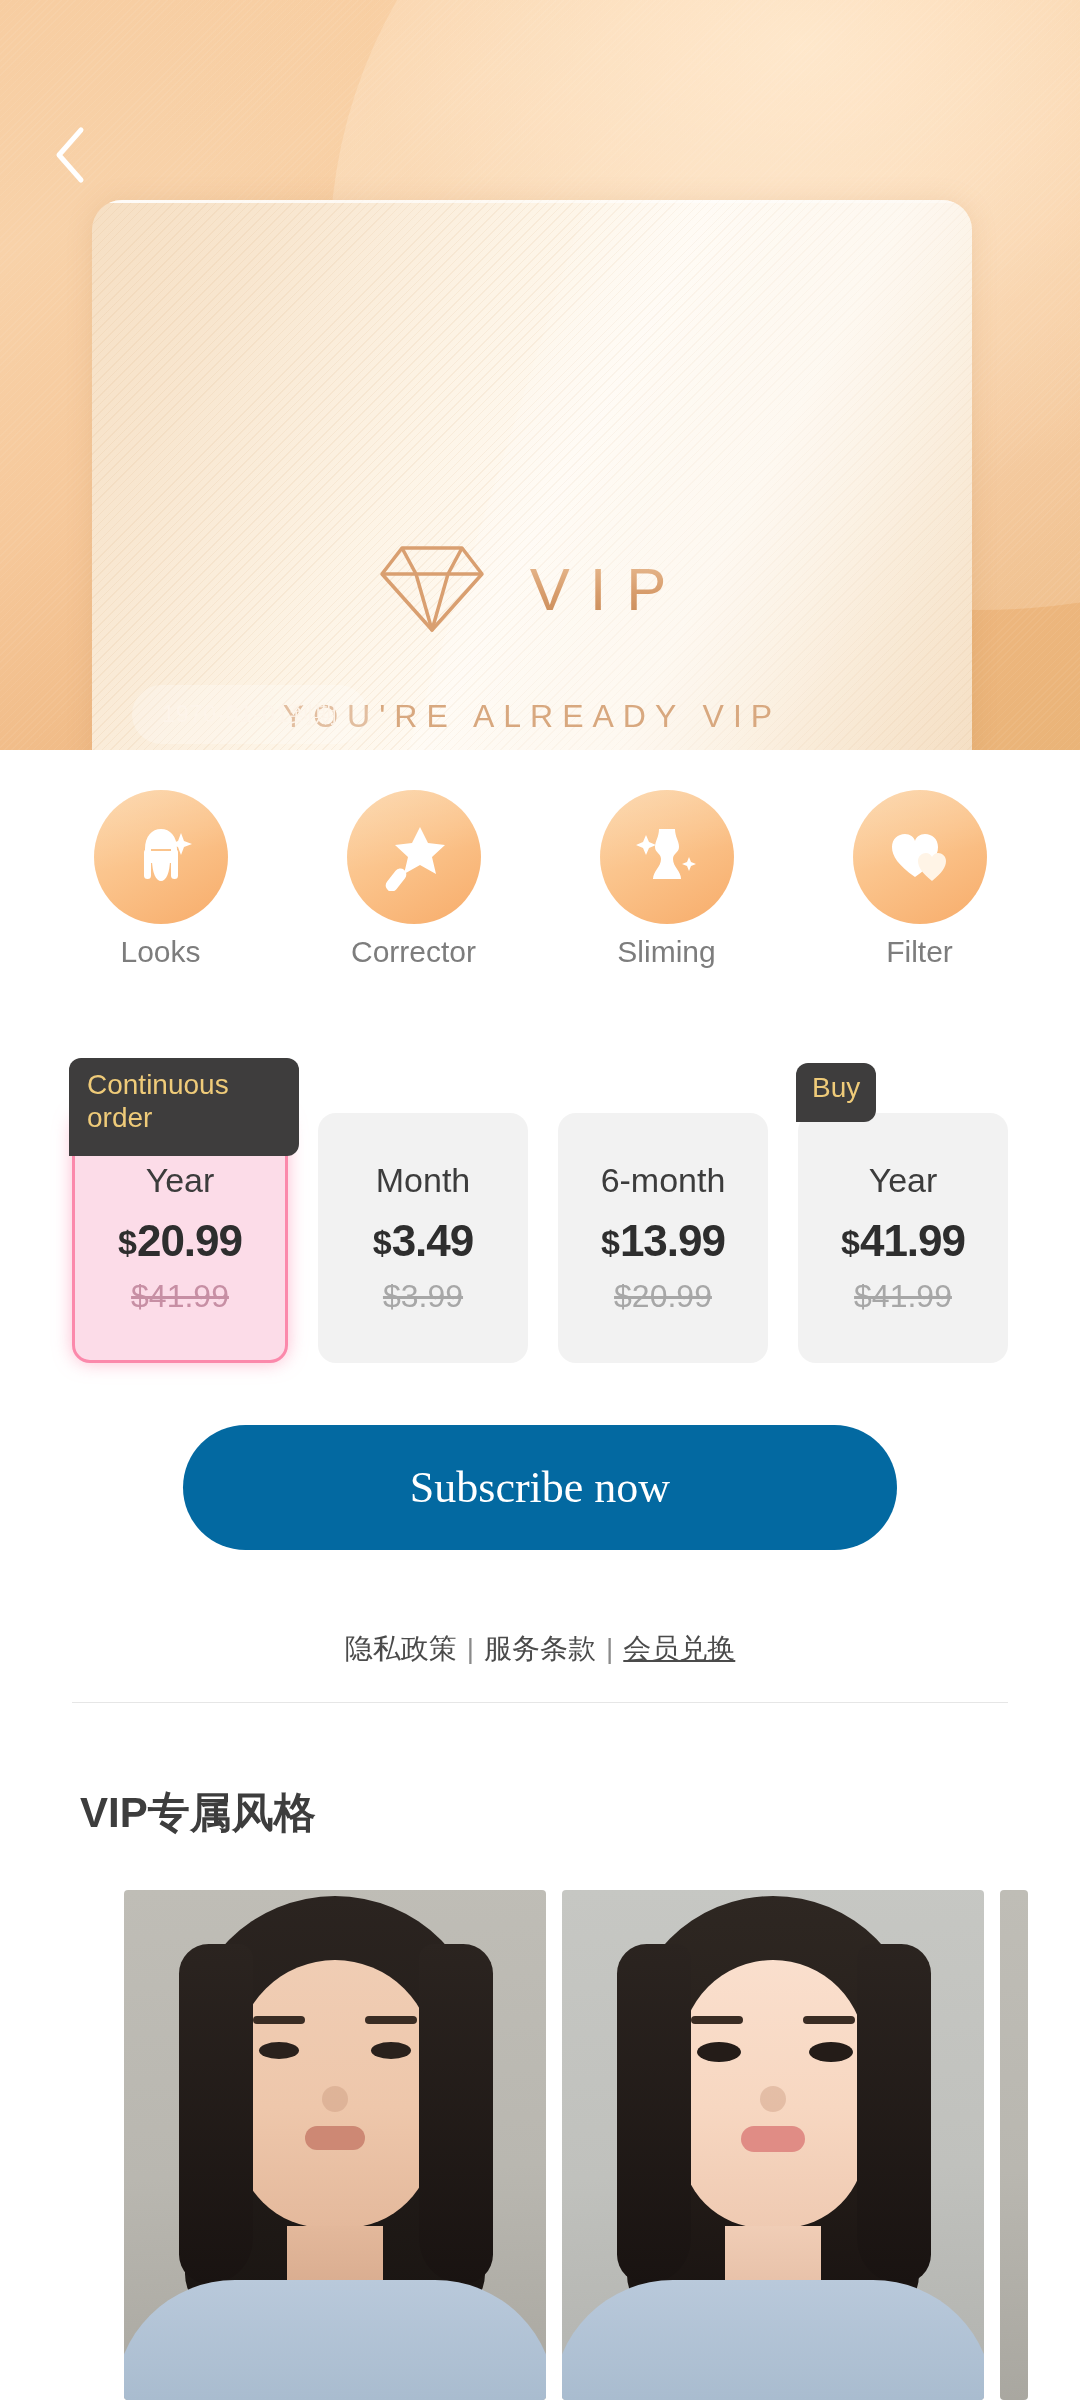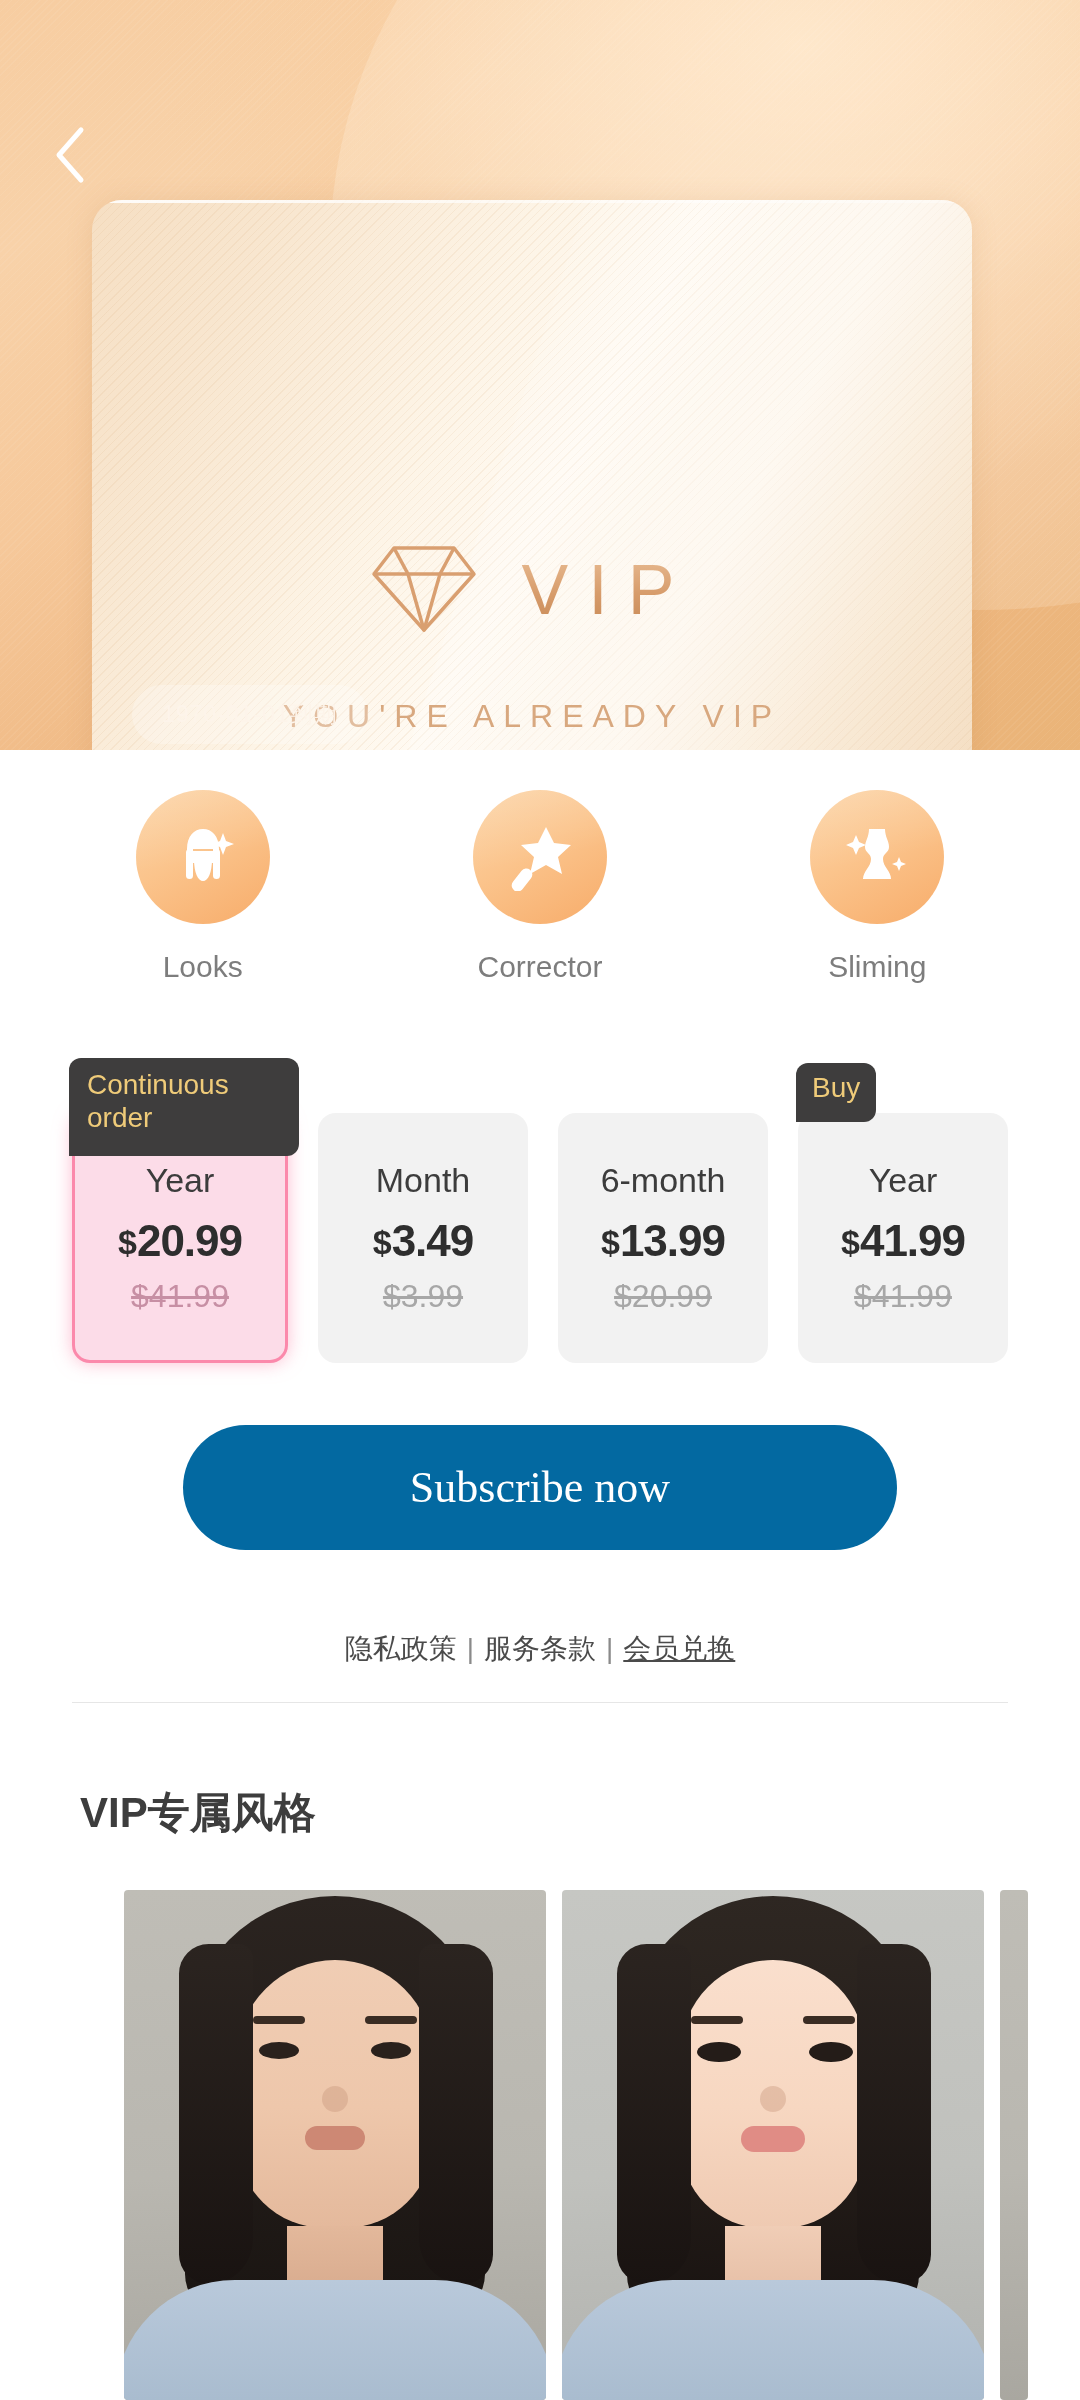--- a/index.html
+++ b/index.html
@@ -77,21 +77,21 @@
 
   .vip-logo-row {
     position:absolute;
     left:0; right:0; top:340px;
     display:flex; align-items:center; justify-content:center;
     gap:34px;
     z-index:4;
   }
   .diamond-icon { display:block; }
   .vip-word {
-    font-size:70px;
+    font-size:60px;
     letter-spacing:20px;
     font-weight:400;
     color:#d8a277;
     background:linear-gradient(180deg, #e8bb92 0%, #d79c6b 55%, #c98b58 100%);
     -webkit-background-clip:text;
     background-clip:text;
     -webkit-text-fill-color:transparent;
     line-height:1;
     padding-left:10px;
   }
@@ -138,21 +138,21 @@
   }
   .feature-circle::after {
     content:"";
     position:absolute; left:-20%; top:-60%;
     width:150%; height:110%;
     background:linear-gradient(180deg, rgba(255,255,255,0.30), rgba(255,255,255,0));
     transform:rotate(-12deg);
   }
   .feature-circle svg { position:relative; z-index:2; }
   .feature-label {
-    margin-top:26px;
+    margin-top:11px;
     font-size:30px;
     color:#7d7d7d;
   }
 
   
   .plans {
     position:absolute;
     left:0; top:1055px;
     width:1080px;
     display:flex;
@@ -427,20 +427,31 @@
         <svg width="72" height="72" viewBox="0 0 72 72" fill="none">
           <path d="M28 10 C28 18 24 22 24 28 C24 34 30 34 30 40 C30 48 22 52 22 60 L50 60 C50 52 42 48 42 40 C42 34 48 34 48 28 C48 22 44 18 44 10 Z" fill="#ffffff"></path>
           <path d="M15 16 L18 23 L25 26 L18 29 L15 36 L12 29 L5 26 L12 23 Z" fill="#ffffff"></path>
           <path d="M58 38 L60 43 L65 45 L60 47 L58 52 L56 47 L51 45 L56 43 Z" fill="#ffffff"></path>
         </svg>
       </span>
     </div>
     <div class="feature-label">Sliming</div>
   </div>
 
+  <div class="feature">
+    <div class="feature-circle">
+      <span>
+        <svg width="72" height="72" viewBox="0 0 72 72" fill="none">
+          <path d="M31 58 C14 46 8 37 8 28 C8 20 14 15 21 15 C26 15 30 18 31 22 C32 18 36 15 41 15 C48 15 54 20 54 28 C54 37 48 46 31 58 Z" fill="#ffffff"></path>
+          <path d="M48 62 C38 54 34 48 34 42 C34 37 38 34 42 34 C45 34 47 36 48 38 C49 36 51 34 54 34 C58 34 62 37 62 42 C62 48 58 54 48 62 Z" fill="#fff4e6"></path>
+        </svg>
+      </span>
+    </div>
+    <div class="feature-label">Filter</div>
+  </div>
 </div>
 
 <div class="plans">
 
   <div class="plan selected">
     <div class="plan-badge">Continuous order</div>
     <div class="plan-inner">
       <div class="plan-period">Year</div>
       <div class="plan-price">
         <span class="plan-cur">$</span>

